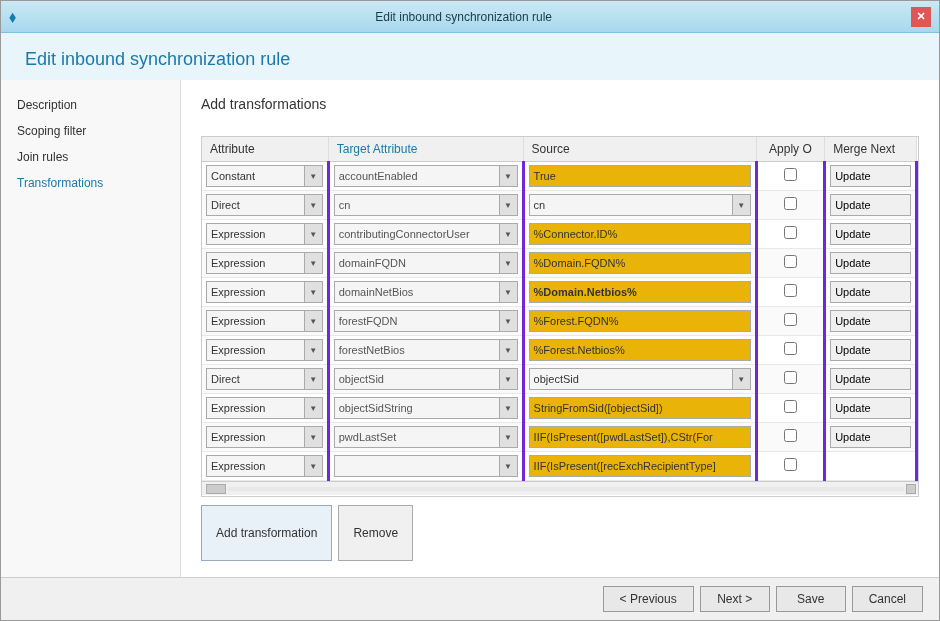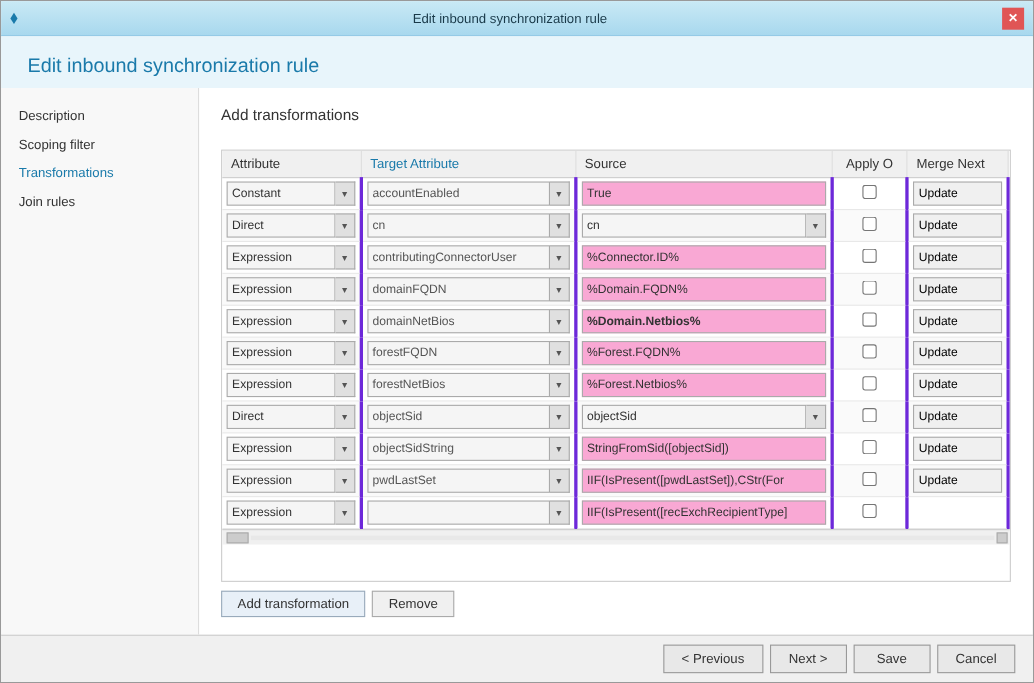--- a/index.html
+++ b/index.html
@@ -166,21 +166,21 @@
       display: flex;
       align-items: center;
       justify-content: center;
       font-size: 8px;
       color: #555;
       cursor: pointer;
     }
     .source-input {
       height: 22px;
       border: 1px solid #aaa;
-      background: #f9a8d4;
+      background: #eab308;
       padding: 0 4px;
       font-size: 11px;
       color: #333;
       width: 100%;
     }
     .source-with-arrow {
       display: flex;
     }
     .checkbox-cell {
       text-align: center;
@@ -194,21 +194,21 @@
       padding: 0 4px;
       font-size: 11px;
       min-width: 50px;
     }
     .table-footer {
       margin-top: 8px;
       display: flex;
       gap: 6px;
     }
     .btn {
-      padding: 4px 14px;
+      padding: 20px 14px;
       border: 1px solid #aaa;
       background: #f0f0f0;
       cursor: pointer;
       font-size: 12px;
       color: #333;
     }
     .btn-primary {
       background: #e8f0f8;
       border-color: #9ab;
     }
@@ -256,22 +256,22 @@
 
   <div class="page-header">
     <h1>Edit inbound synchronization rule</h1>
   </div>
 
   <div class="main-layout">
 
     <div class="sidebar">
       <div class="sidebar-item">Description</div>
       <div class="sidebar-item">Scoping filter</div>
+      <div class="sidebar-item">Join rules</div>
       <div class="sidebar-item active">Transformations</div>
-      <div class="sidebar-item">Join rules</div>
     </div>
 
     <div class="main-content">
       <div class="section-title">Add transformations</div>
 
       <div class="table-wrapper">
         <table>
           <thead>
             <tr>
               <th class="col-flowtype non-blue">Attribute</th>

